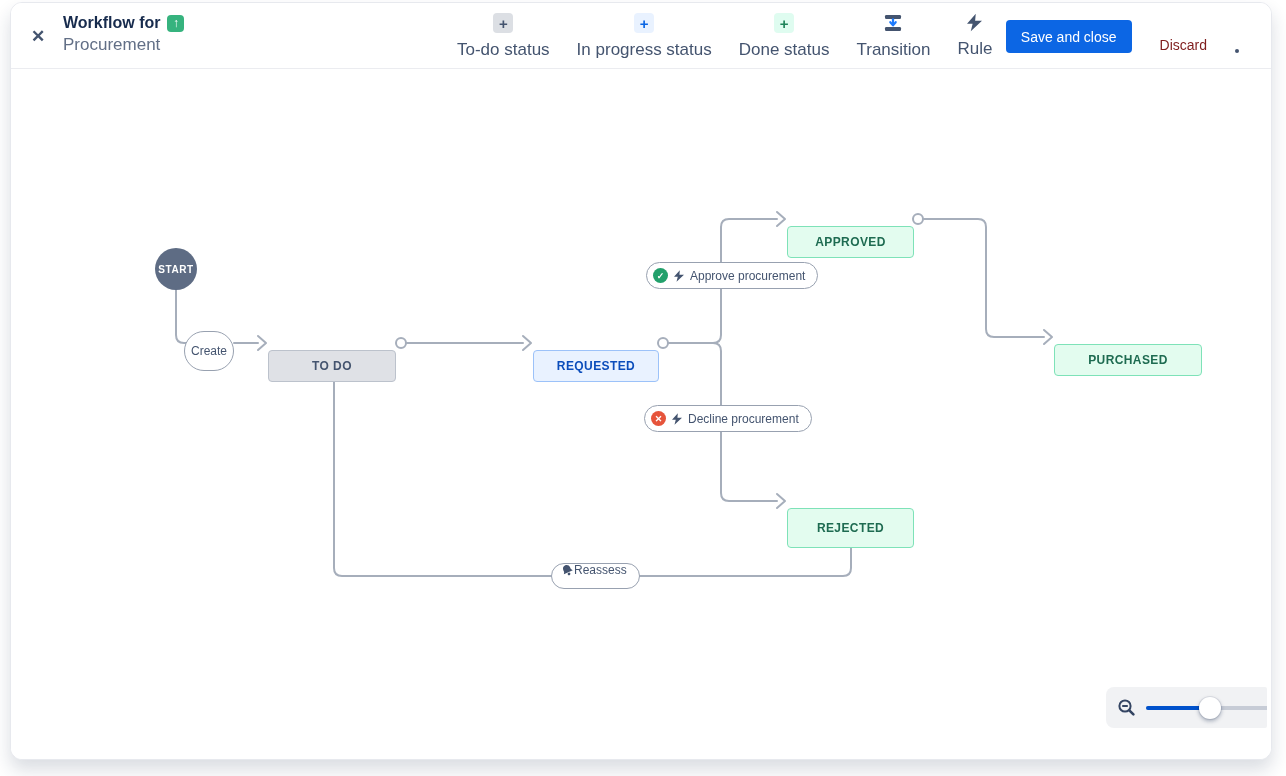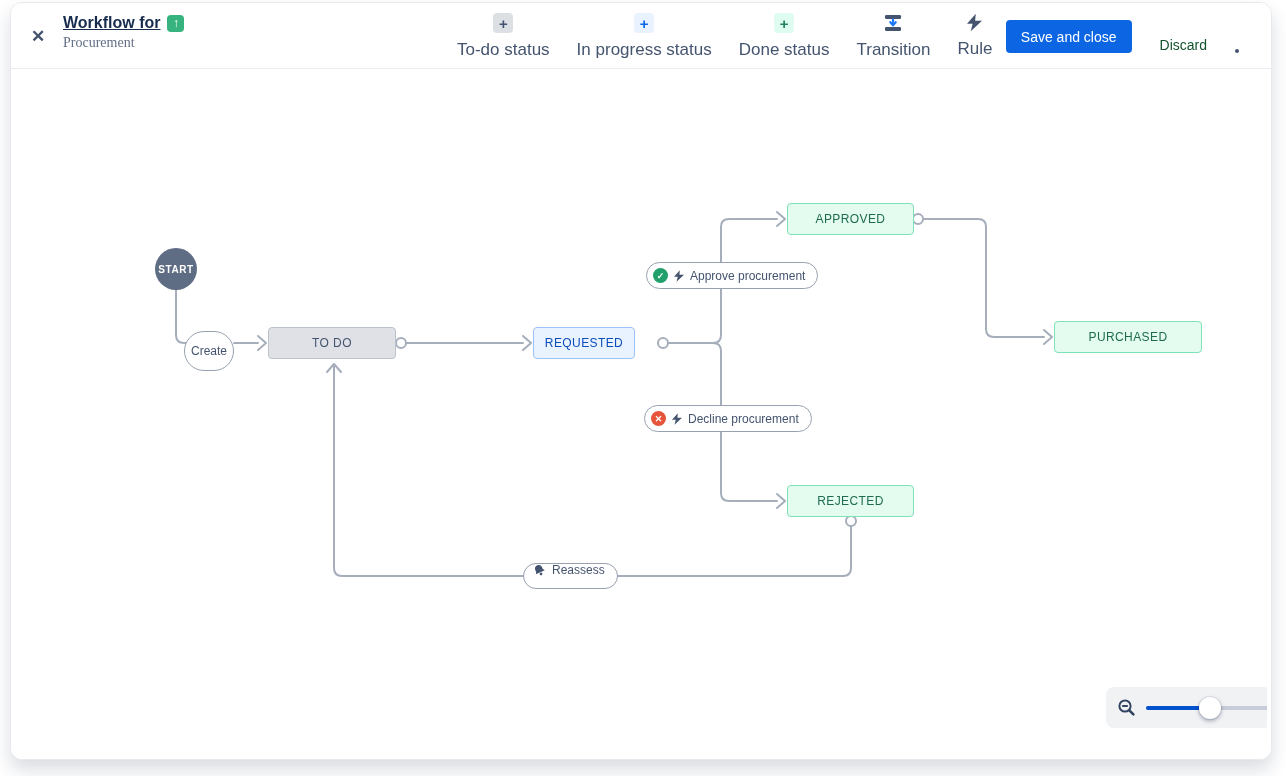--- a/index.html
+++ b/index.html
@@ -9,66 +9,66 @@
     background:#fff; border:1px solid #E7E9EE; border-radius:12px;
     box-shadow:0 10px 18px rgba(23,43,77,.16);
     overflow:hidden;
   }
   
   .topbar { position:absolute; top:0; left:0; right:0; height:66px; background:#fff; border-bottom:1px solid #EBECF0; }
   .close-btn { position:absolute; left:14px; top:20px; width:26px; height:26px; background:none; border:none;
     color:#44546F; font-size:17px; font-weight:700; cursor:pointer; font-family:"Liberation Sans", sans-serif; }
   .title-block { position:absolute; left:52px; top:11px; }
   .title-row { display:flex; align-items:center; gap:7px; }
-  .page-title { font-size:16px; font-weight:700; color:#172B4D;text-decoration:underline; }
+  .page-title { font-size:16px; font-weight:700; color:#172B4D; }
   .type-icon { width:17px; height:17px; background:#36B37E; border-radius:4px; color:#fff;
     font-size:12px; font-weight:700; display:flex; align-items:center; justify-content:center; }
-  .subtitle { font-size:14px; color:#626F86; margin-top:3px;font-family:Liberation Serif, serif; }
+  .subtitle { font-size:17px; color:#626F86; margin-top:3px; }
 
   .toolbar { position:absolute; left:446px; top:10px; display:flex; align-items:flex-start; gap:27px; }
   .tool { display:flex; flex-direction:column; align-items:center; gap:7px; background:none; border:none;
     cursor:grab; font-family:"Liberation Sans", sans-serif; }
   .tool-label { font-size:17px; color:#44546F; white-space:nowrap; }
   .plus-badge { width:20px; height:20px; border-radius:4px; font-size:15px; font-weight:600;
     display:flex; align-items:center; justify-content:center; line-height:1; }
   .plus-gray  { background:#DCDFE4; color:#44546F; }
   .plus-blue  { background:#E9F2FF; color:#0C66E4; }
   .plus-green { background:#DFFCF0; color:#1F845A; }
   .tool-svg { display:block; }
 
   .actions { position:absolute; right:26px; top:17px; display:flex; align-items:flex-end; gap:28px; }
   .save-btn { background:#0C66E4; color:#fff; border:none; border-radius:4px; height:33px; padding:0 15px;
     font-size:14px; font-weight:500; cursor:pointer; font-family:"Liberation Sans", sans-serif; }
-  .discard-btn { background:none; border:none; color:#14532d; font-size:14px; font-weight:500; cursor:pointer;
+  .discard-btn { background:none; border:none; color:#7f1d1d; font-size:14px; font-weight:500; cursor:pointer;
     font-family:"Liberation Sans", sans-serif; }
   .more-dot { width:4px; height:4px; border-radius:50%; background:#44546F; margin-right:6px; }
 
   
   .canvas { position:absolute; top:67px; left:0; right:0; bottom:0; background:#fff; }
   .edges { position:absolute; left:0; top:0; }
 
   .start-node { position:absolute; left:144px; top:178px; width:42px; height:42px; border-radius:50%;
     background:#5E6C84; color:#fff; font-size:10px; font-weight:700; letter-spacing:.6px;
     display:flex; align-items:center; justify-content:center; }
 
   .status { position:absolute; display:flex; align-items:center; justify-content:center;
-    font-size:12px; font-weight:400; letter-spacing:.4px; border-radius:4px; border:1px solid; cursor:pointer; }
+    font-size:12px; font-weight:700; letter-spacing:.4px; border-radius:4px; border:1px solid; cursor:pointer;margin-top:23px; }
   .st-todo      { left:257px; top:257px; width:128px; height:32px; background:#DFE1E6; border-color:#BCC2CC; color:#44546F; }
-  .st-requested { left:522px; top:257px; width:102px; height:32px; background:#E9F2FF; border-color:#9CC2F9; color:#0B4DBB; }
+  .st-requested { left:522px; top:257px; width:126px; height:32px; background:#E9F2FF; border-color:#9CC2F9; color:#0B4DBB; }
   .st-approved  { left:776px; top:133px; width:127px; height:32px; background:#E3FCEF; border-color:#7EE2B8; color:#1E6B51; }
   .st-purchased { left:1043px; top:251px; width:148px; height:32px; background:#E3FCEF; border-color:#7EE2B8; color:#1E6B51; }
-  .st-rejected  { left:776px; top:415px; width:127px; height:32px; background:#E3FCEF; border-color:#7EE2B8; color:#1E6B51; }
+  .st-rejected  { left:776px; top:415px; width:127px; height:40px; background:#E3FCEF; border-color:#7EE2B8; color:#1E6B51; }
 
   .pill { position:absolute; background:#fff; border:1.5px solid #98A1B0; border-radius:999px;
     display:flex; align-items:center; font-size:12px; color:#44546F; cursor:pointer; }
   .create-pill   { left:173px; top:261px; width:50px; height:40px; justify-content:center; }
   .trans-pill    { height:27px; padding:0 12px 0 6px; gap:6px; }
   .approve-pill  { left:635px; top:192px; }
   .decline-pill  { left:633px; top:335px; }
-  .reassess-pill { left:512px; top:493px; height:26px; padding:0 12px 12px 9px; gap:6px; }
+  .reassess-pill { left:540px; top:493px; height:26px; padding:0 12px 12px 9px; }
 
   .badge-circle { width:15px; height:15px; border-radius:50%; color:#fff; font-size:9px; font-weight:700;
     display:flex; align-items:center; justify-content:center; flex:0 0 auto; }
   .badge-check { background:#22A06B; }
   .badge-cross { background:#E6543B; }
   .bolt-svg { display:block; flex:0 0 auto; }
   .bell-svg { display:block; flex:0 0 auto; transform:rotate(-24deg); }
 
   
   .zoom-panel { position:absolute; left:1095px; top:617px; width:161px; height:41px; background:#F1F2F4;

